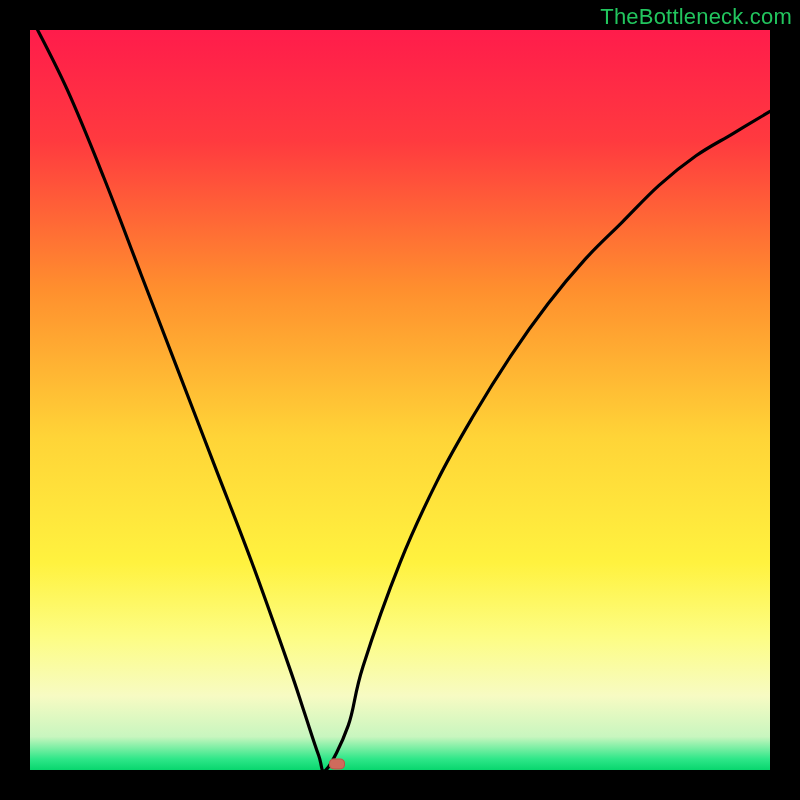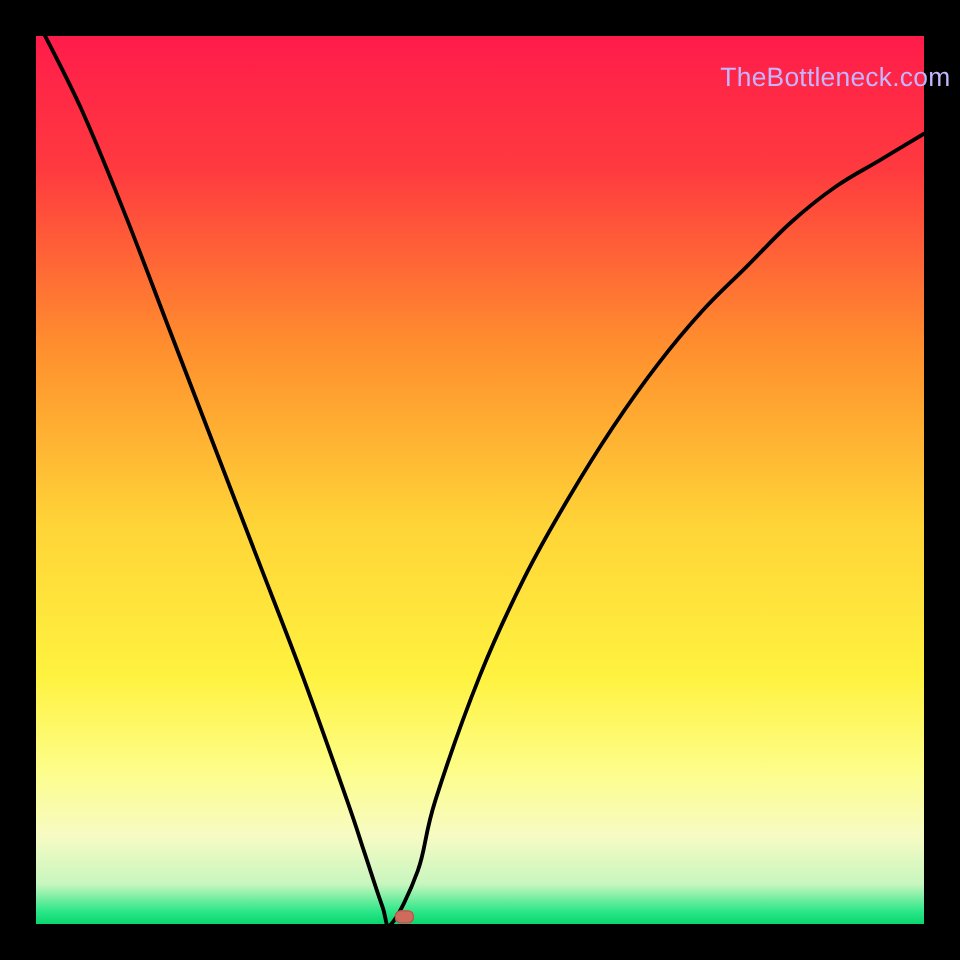--- a/index.html
+++ b/index.html
@@ -45,25 +45,24 @@
     position: absolute;
     width: 16px;
     height: 11px;
     border-radius: 5px;
     transform: translate(-50%, -50%);
   }
   .watermark {
     position: absolute;
     top: 4px;
     right: 8px;
-    color: #c4b5fd;
+    color: #22c55e;
     font-size: 22px;
     font-weight: 500;
     letter-spacing: 0.2px;
-    margin-top: 48px;
   }
 </style>
 </head>
 <body>
 
 <div class="frame">
 
   <div class="plot-area">
 
     <svg class="gradient" viewBox="0 0 740 740" preserveAspectRatio="none">

